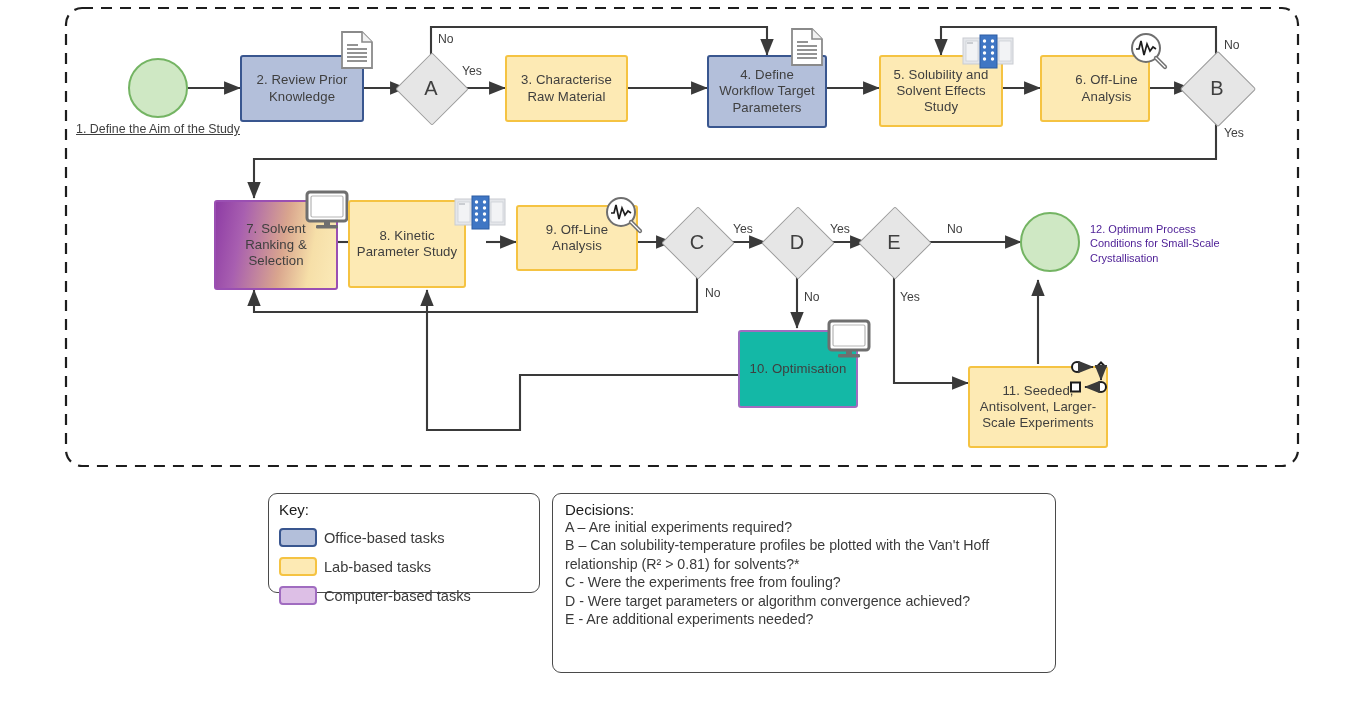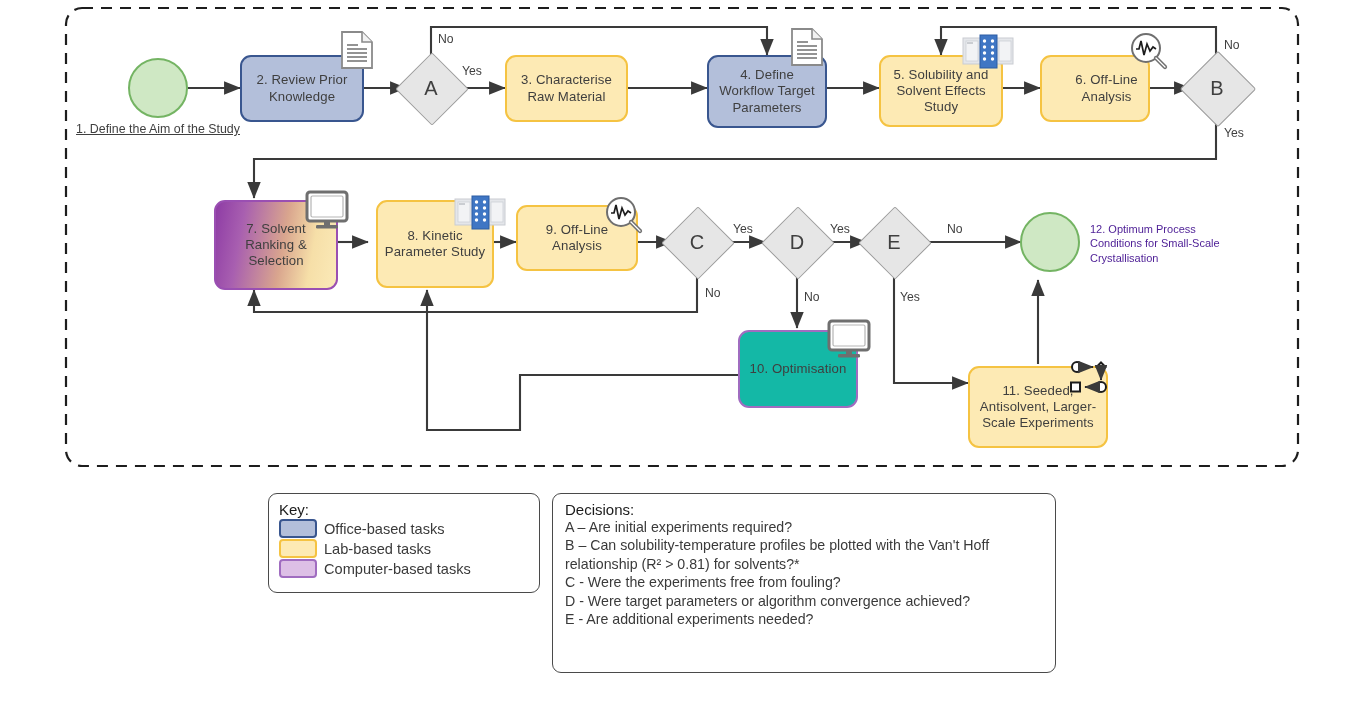--- a/index.html
+++ b/index.html
@@ -2,42 +2,42 @@
 <html><head>
 <meta charset="utf-8">
 <style>
   html,body{margin:0;padding:0;background:#ffffff;}
   body{width:1350px;height:720px;font-family:"Liberation Sans",sans-serif;color:#3a3a3a;}
   #stage{position:relative;width:1350px;height:720px;overflow:hidden;background:#fff;}
   svg.wires{position:absolute;left:0;top:0;width:1350px;height:720px;pointer-events:none;}
 
   .node{position:absolute;box-sizing:border-box;display:flex;align-items:center;justify-content:center;
         text-align:center;line-height:1.22;letter-spacing:.1px;}
-  .proc{border-radius:11px;border:2.2px solid #000;font-size:13.2px;color:#3f3f3f;padding:2px 5px;}
+  .proc{border-radius:3px;border:2.2px solid #000;font-size:13.2px;color:#3f3f3f;padding:2px 5px;}
   .proc.office{background:#b3bfda;border-color:#39568f;}
   .proc.lab{background:#fdeab4;border-color:#f5c342;}
   .proc.comp{background:#ddbfe6;border-color:#a濃;}
   .proc.comp{background:#14b8a6;border-color:#a06cc0;}
   .proc.grad{background:linear-gradient(100deg,#8e3ca5 0%,#a85fb0 22%,#d9a58e 55%,#f6dfa8 78%,#fbeab8 100%);
              border-color:#9a4fb2;}
   .ellipse{border-radius:50%;background:#cfe8c4;border:2px solid #74b463;}
   .dlabel{position:absolute;font-size:12.4px;color:#3f3f3f;text-align:center;line-height:1.25;}
 
   .diamond{position:absolute;}
   .diamond .dshape{position:absolute;left:0;top:0;width:100%;height:100%;
        background:#e6e6e6;border:1.6px solid #9b9b9b;transform:rotate(45deg);border-radius:2px;}
   .diamond .dtext{position:absolute;left:0;top:0;width:100%;height:100%;display:flex;
        align-items:center;justify-content:center;font-size:20px;color:#3f3f3f;}
 
   .elabel{position:absolute;font-size:12.2px;color:#3f3f3f;}
 
   .icon{position:absolute;}
   .legend{position:absolute;box-sizing:border-box;background:#fff;border:1.6px solid #4a4a4a;border-radius:9px;}
   .legend .ttl{font-weight:normal;font-size:15px;color:#1b1b1b;}
-  .keyrow{display:flex;align-items:center;gap:7px;margin-top:1px;}
+  .keyrow{display:flex;align-items:center;gap:7px;margin-top:10px;}
   .swatch{width:34px;height:15px;border-radius:4px;border:2px solid #000;flex:0 0 auto;}
   .sw-office{background:#b3bfda;border-color:#39568f;}
   .sw-lab{background:#fdeab4;border-color:#f5c342;}
   .sw-comp{background:#ddbfe6;border-color:#a06cc0;}
   .keytext{font-size:14.6px;color:#3a3a3a;}
   .dline{font-size:14.2px;color:#3a3a3a;line-height:1.3;}
   .tcap{position:absolute;font-size:11px;color:#4c1d95;line-height:1.3;}
 </style>
 </head>
 <body>
@@ -185,21 +185,21 @@
   <div class="node proc grad" style="left:214px;top:200px;width:124px;height:90px;">
     <span>7. Solvent Ranking &amp; Selection</span>
   </div>
   <svg class="icon" style="left:302px;top:188px;" width="52" height="44" viewBox="0 0 52 44">
     <rect x="5" y="4" width="40" height="29" rx="3" fill="#fff" stroke="#6f6f6f" stroke-width="3"></rect>
     <rect x="9" y="8" width="32" height="21" rx="1.5" fill="#fff" stroke="#b5b5b5" stroke-width="1.2"></rect>
     <rect x="22" y="33" width="6" height="5" fill="#6f6f6f"></rect>
     <rect x="14" y="37" width="22" height="3.4" rx="1.2" fill="#6f6f6f"></rect>
   </svg>
 
-  <div class="node proc lab" style="left:376px;top:200px;width:118px;height:88px;">
+  <div class="node proc lab" style="left:348px;top:200px;width:118px;height:88px;">
     <span>8. Kinetic Parameter Study</span>
   </div>
   <svg class="icon" style="left:453px;top:193px;" width="54" height="40" viewBox="0 0 54 40">
     <rect x="2" y="6" width="50" height="26" fill="#e4e6ea" stroke="#c9ccd2" stroke-width="1"></rect>
     <rect x="5" y="9" width="12" height="20" fill="#f2f3f5" stroke="#ccd0d6" stroke-width="0.8"></rect>
     <rect x="38" y="9" width="12" height="20" fill="#f2f3f5" stroke="#ccd0d6" stroke-width="0.8"></rect>
     <rect x="19" y="3" width="17" height="33" fill="#3f76c4" stroke="#2d5ca3" stroke-width="1"></rect>
     <g fill="#ffffff">
       <circle cx="23.5" cy="9" r="1.7"></circle>
         <circle cx="31.5" cy="9" r="1.7"></circle>

